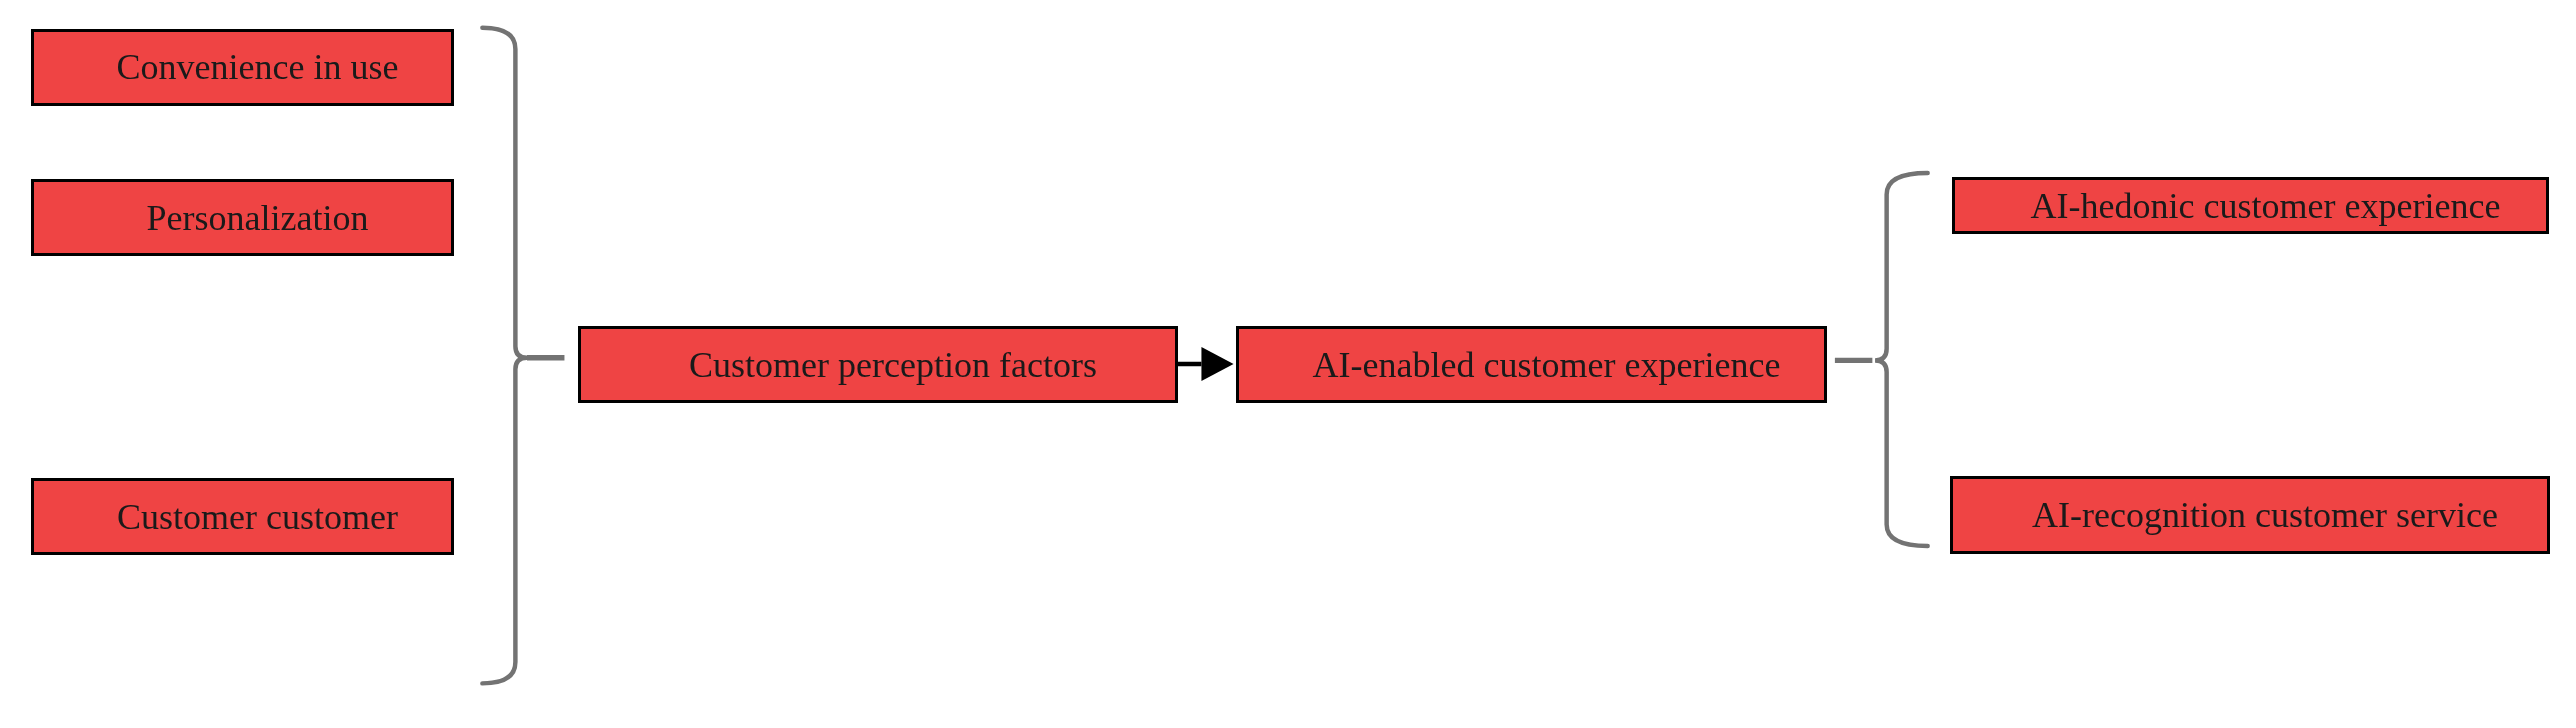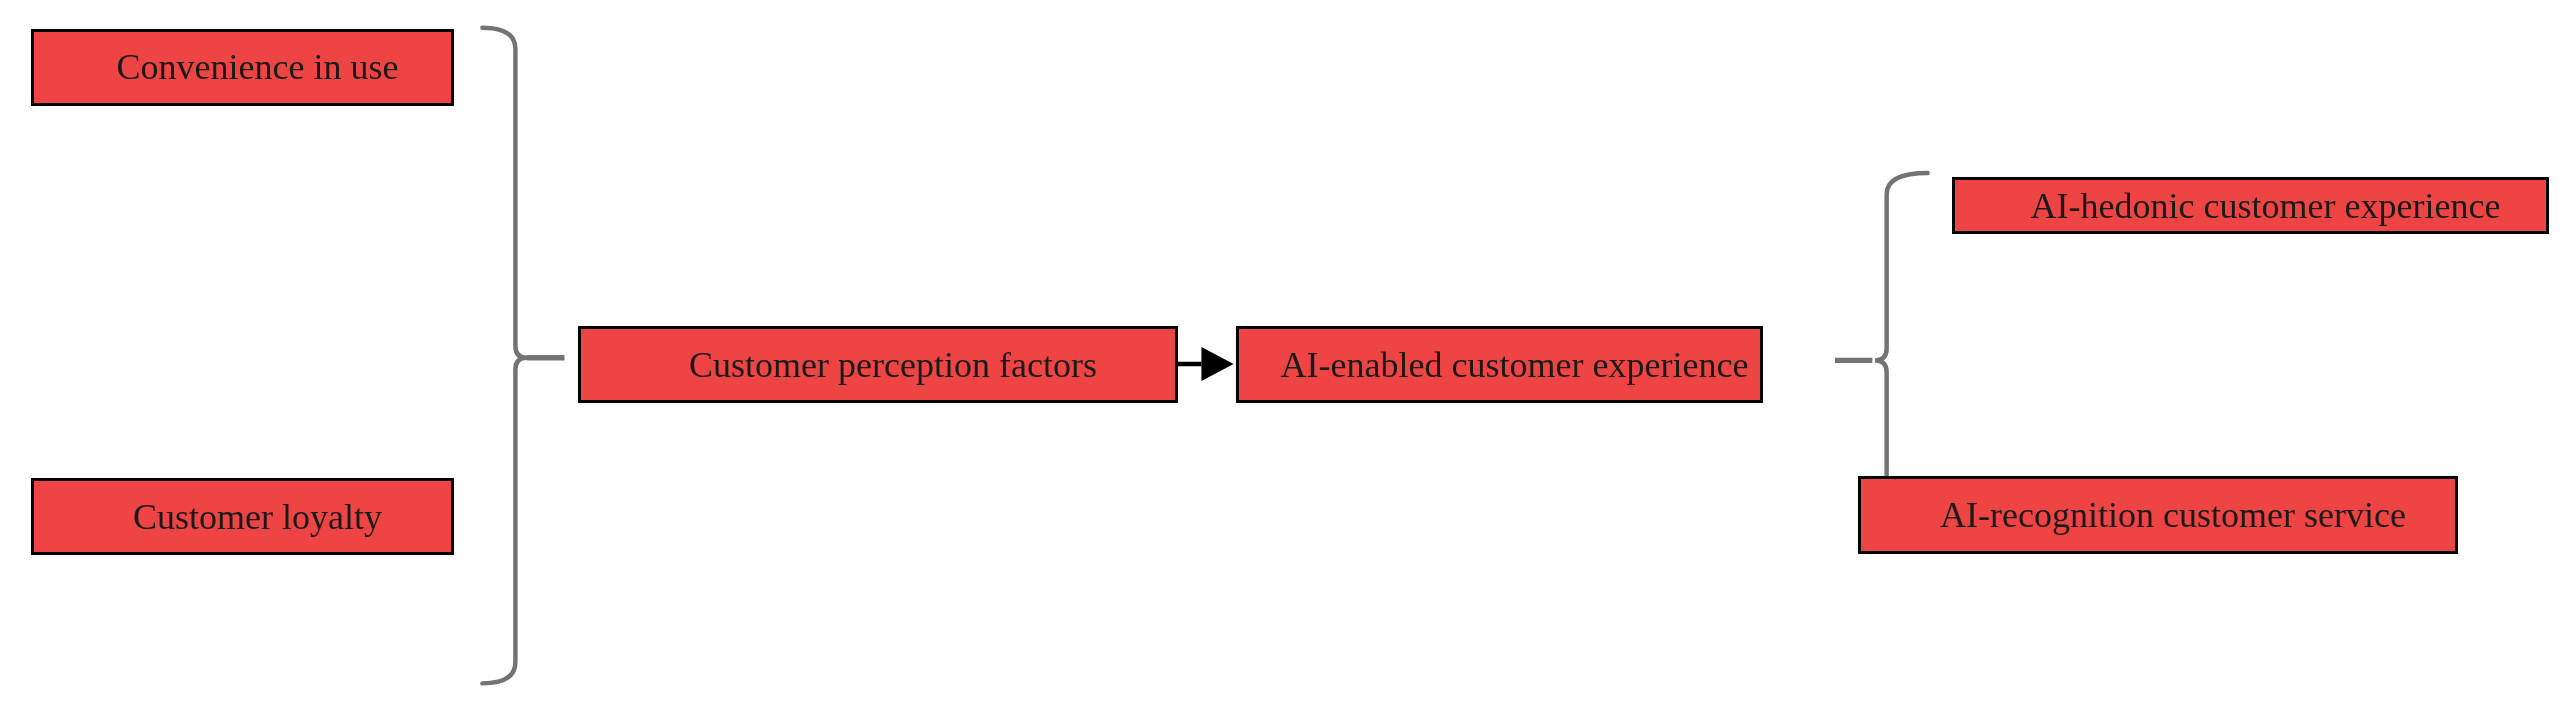--- a/index.html
+++ b/index.html
@@ -58,27 +58,28 @@
     <path d="M 1252 408 L 1346 408" fill="none" stroke="#000000" stroke-width="5"></path>
     <polygon points="1346,389 1346,427 1382,408" fill="#000000"></polygon>
 
     <path d="M 2056 404 L 2098 404" fill="none" stroke="#737373" stroke-width="6" stroke-linecap="butt"></path>
 
     <path d="M 2160 194 Q 2114 194 2114 218 L 2114 391 Q 2114 404 2101 404 Q 2114 404 2114 417 L 2114 588 Q 2114 612 2160 612" fill="none" stroke="#737373" stroke-width="5" stroke-linecap="round"></path>
   </svg>
 
   <div class="box left-box" style="top:28.6px">Convenience in use</div>
 
+  <div class="box left-box" style="top:179px">Personalization</div>
 
 
-  <div class="box left-box" style="top:478px">Customer loyalty</div>
+  <div class="box left-box" style="top:478px">Customer customer</div>
 
 
   <div class="box" style="left:578px; top:326px; width:600px; height:77px">Customer perception factors</div>
 
-  <div class="box" style="left:1236px; top:326px; width:527px; height:77px">AI-enabled customer experience</div>
+  <div class="box" style="left:1236px; top:326px; width:591px; height:77px">AI-enabled customer experience</div>
 
   <div class="box" style="left:1952px; top:177px; width:597px; height:57px">AI-hedonic customer experience</div>
 
-  <div class="box" style="left:1858px; top:476px; width:600px; height:78px">AI-recognition customer service</div>
+  <div class="box" style="left:1950px; top:476px; width:600px; height:78px">AI-recognition customer service</div>
 
 </div>
 
 
 </body></html>

